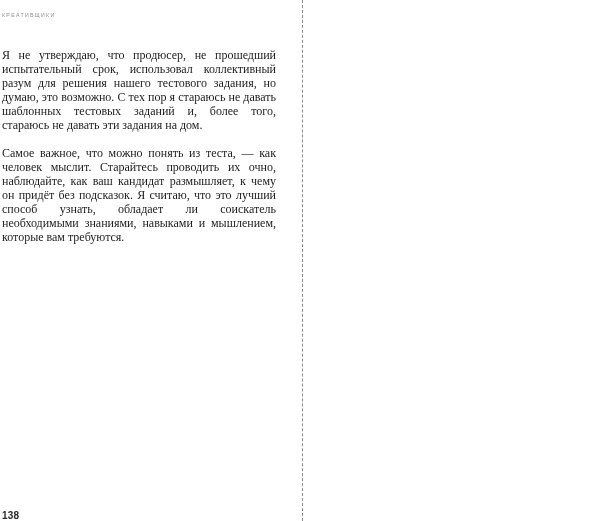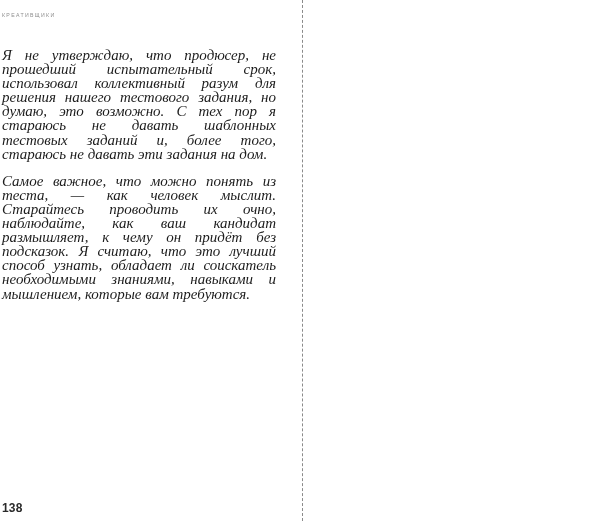--- a/index.html
+++ b/index.html
@@ -80,31 +80,30 @@
     text-justify: inter-word;
     hyphens: manual;
     color: #1c1c1c;
   }
 
   p.para:last-child {
     margin-bottom: 4px;
   }
 
   .body-left p.para {
-    font-size: 15px;
+    font-size: 12px;
     line-height: 14.1px;
-    font-style: italic;
   }
 
   
   .folio {
     position: absolute;
-    bottom: 6px;
+    bottom: 0;
     font-family: "Liberation Sans", "DejaVu Sans", sans-serif;
-    font-size: 12px;
+    font-size: 10px;
     font-weight: 700;
     letter-spacing: 0.2px;
     color: #2a2a2a;
     text-align: right;
   }
   .folio-left {
     left: 2px;
   }
   .folio-right {
     right: 3px;

